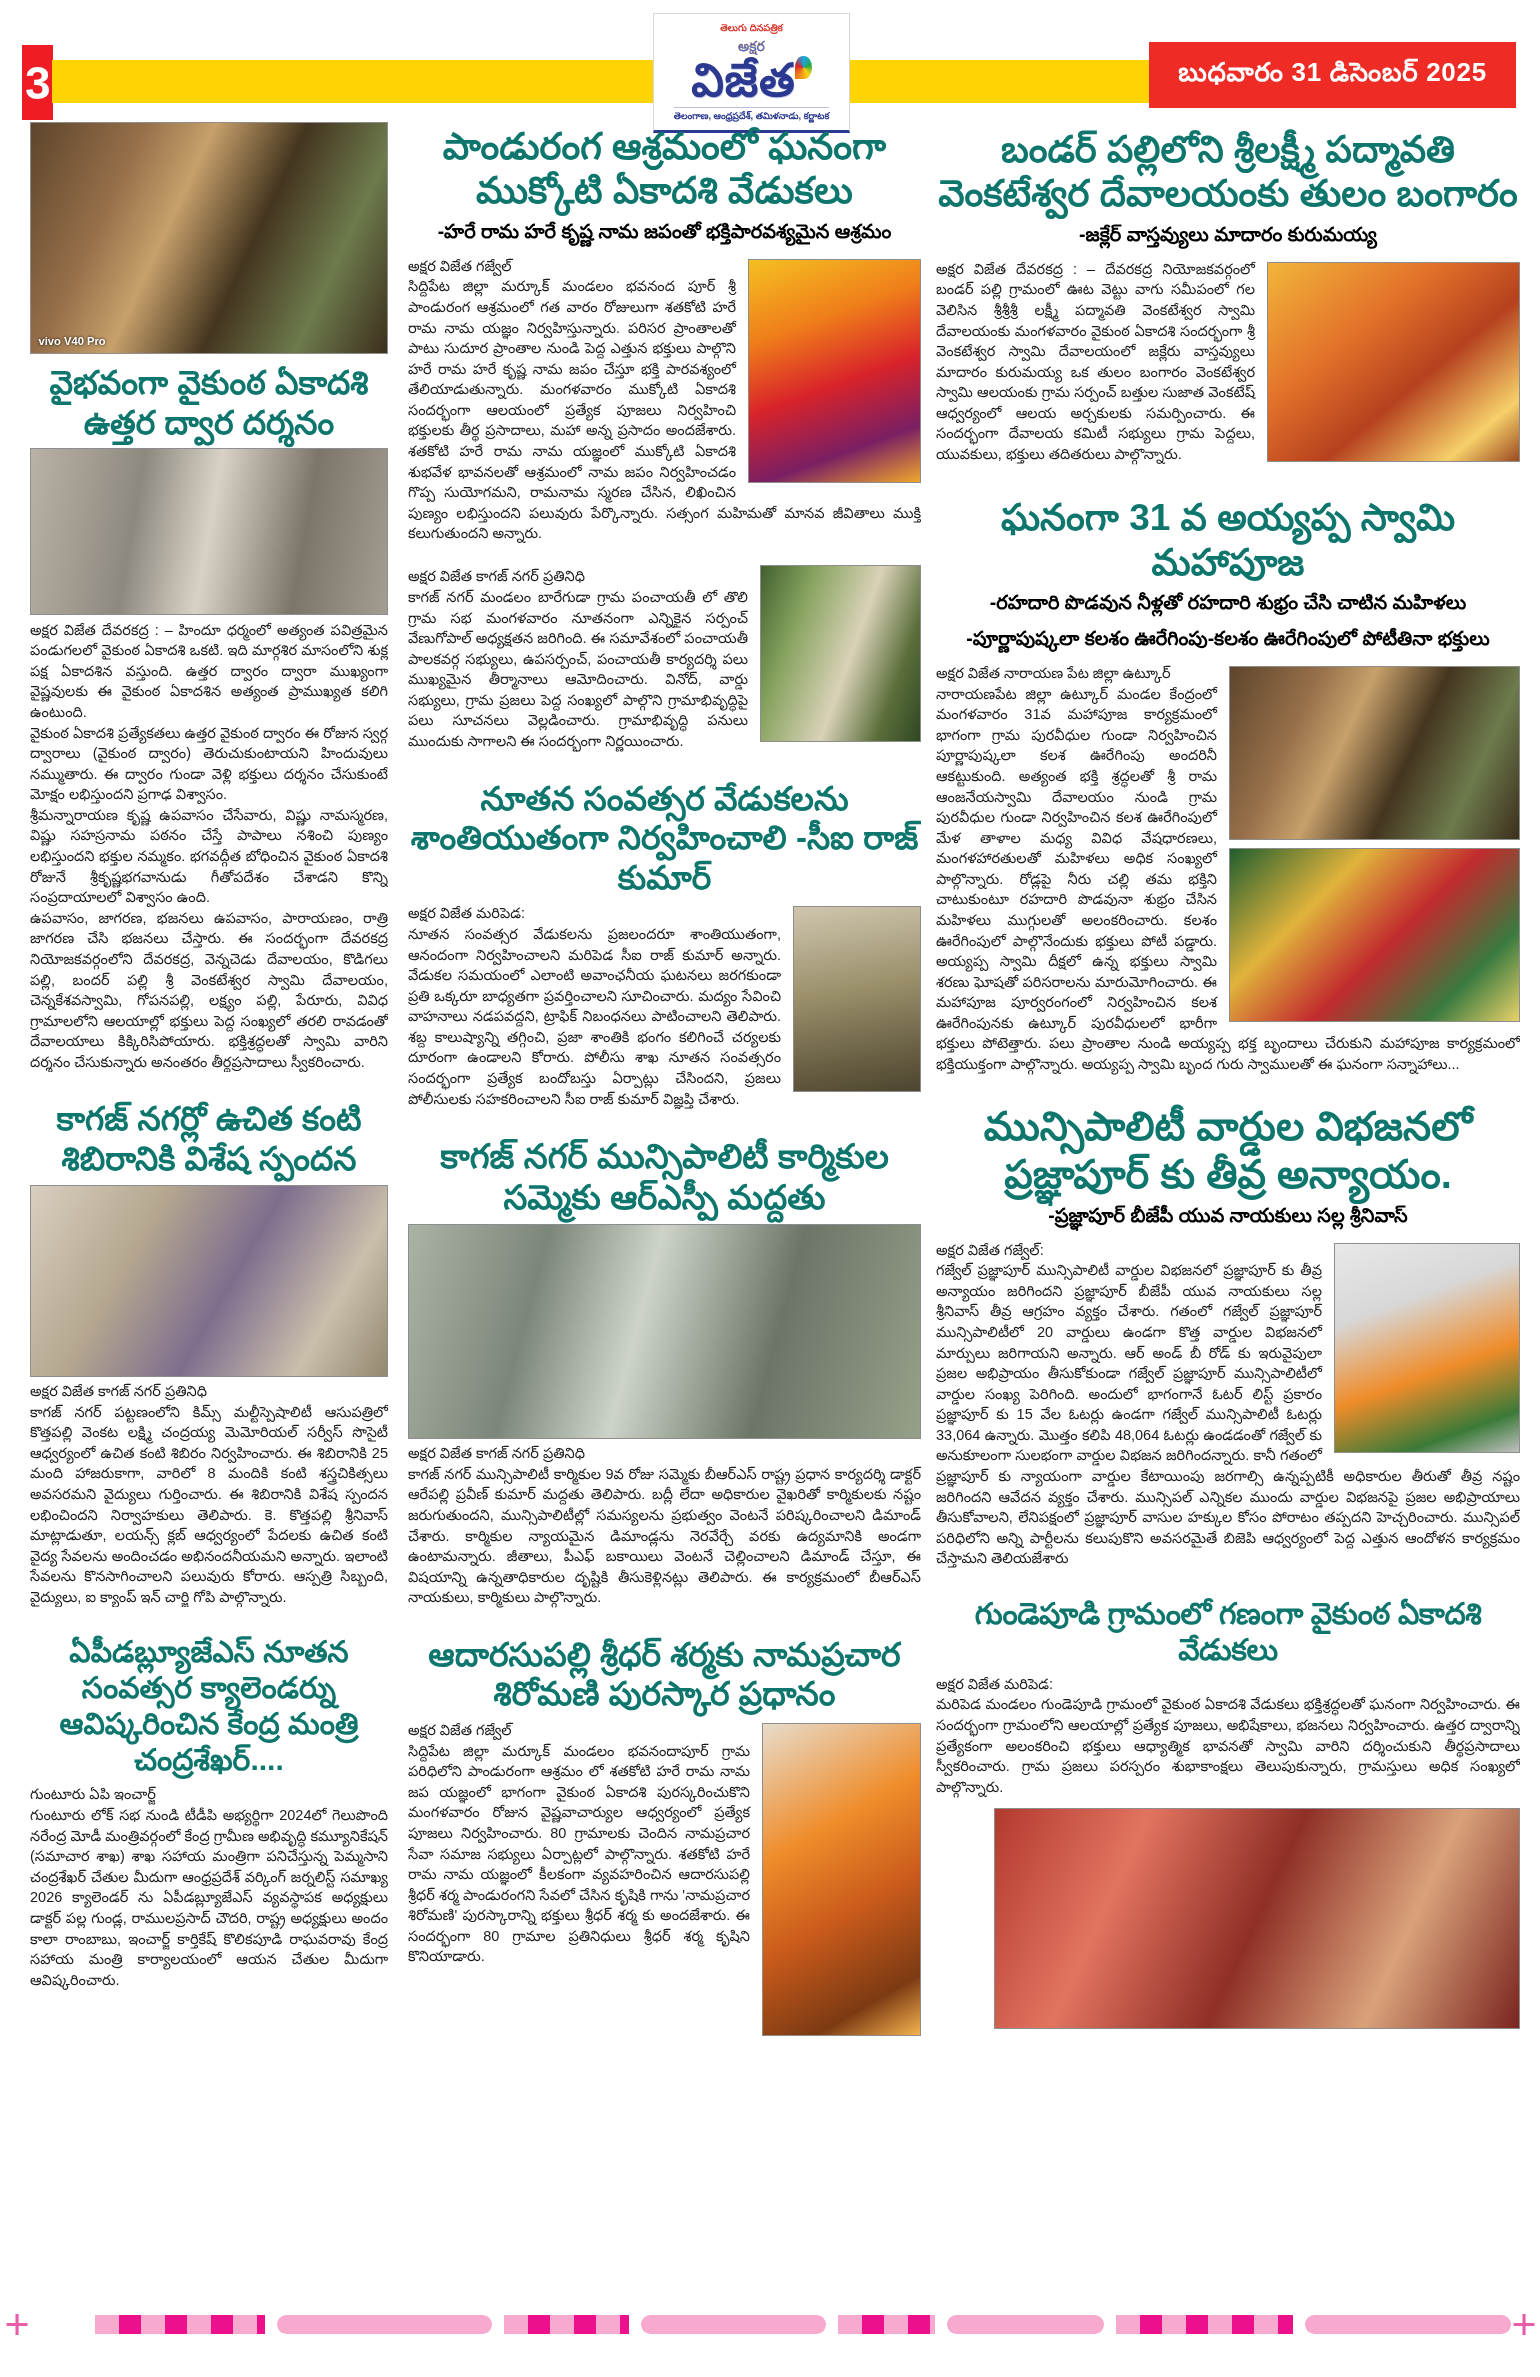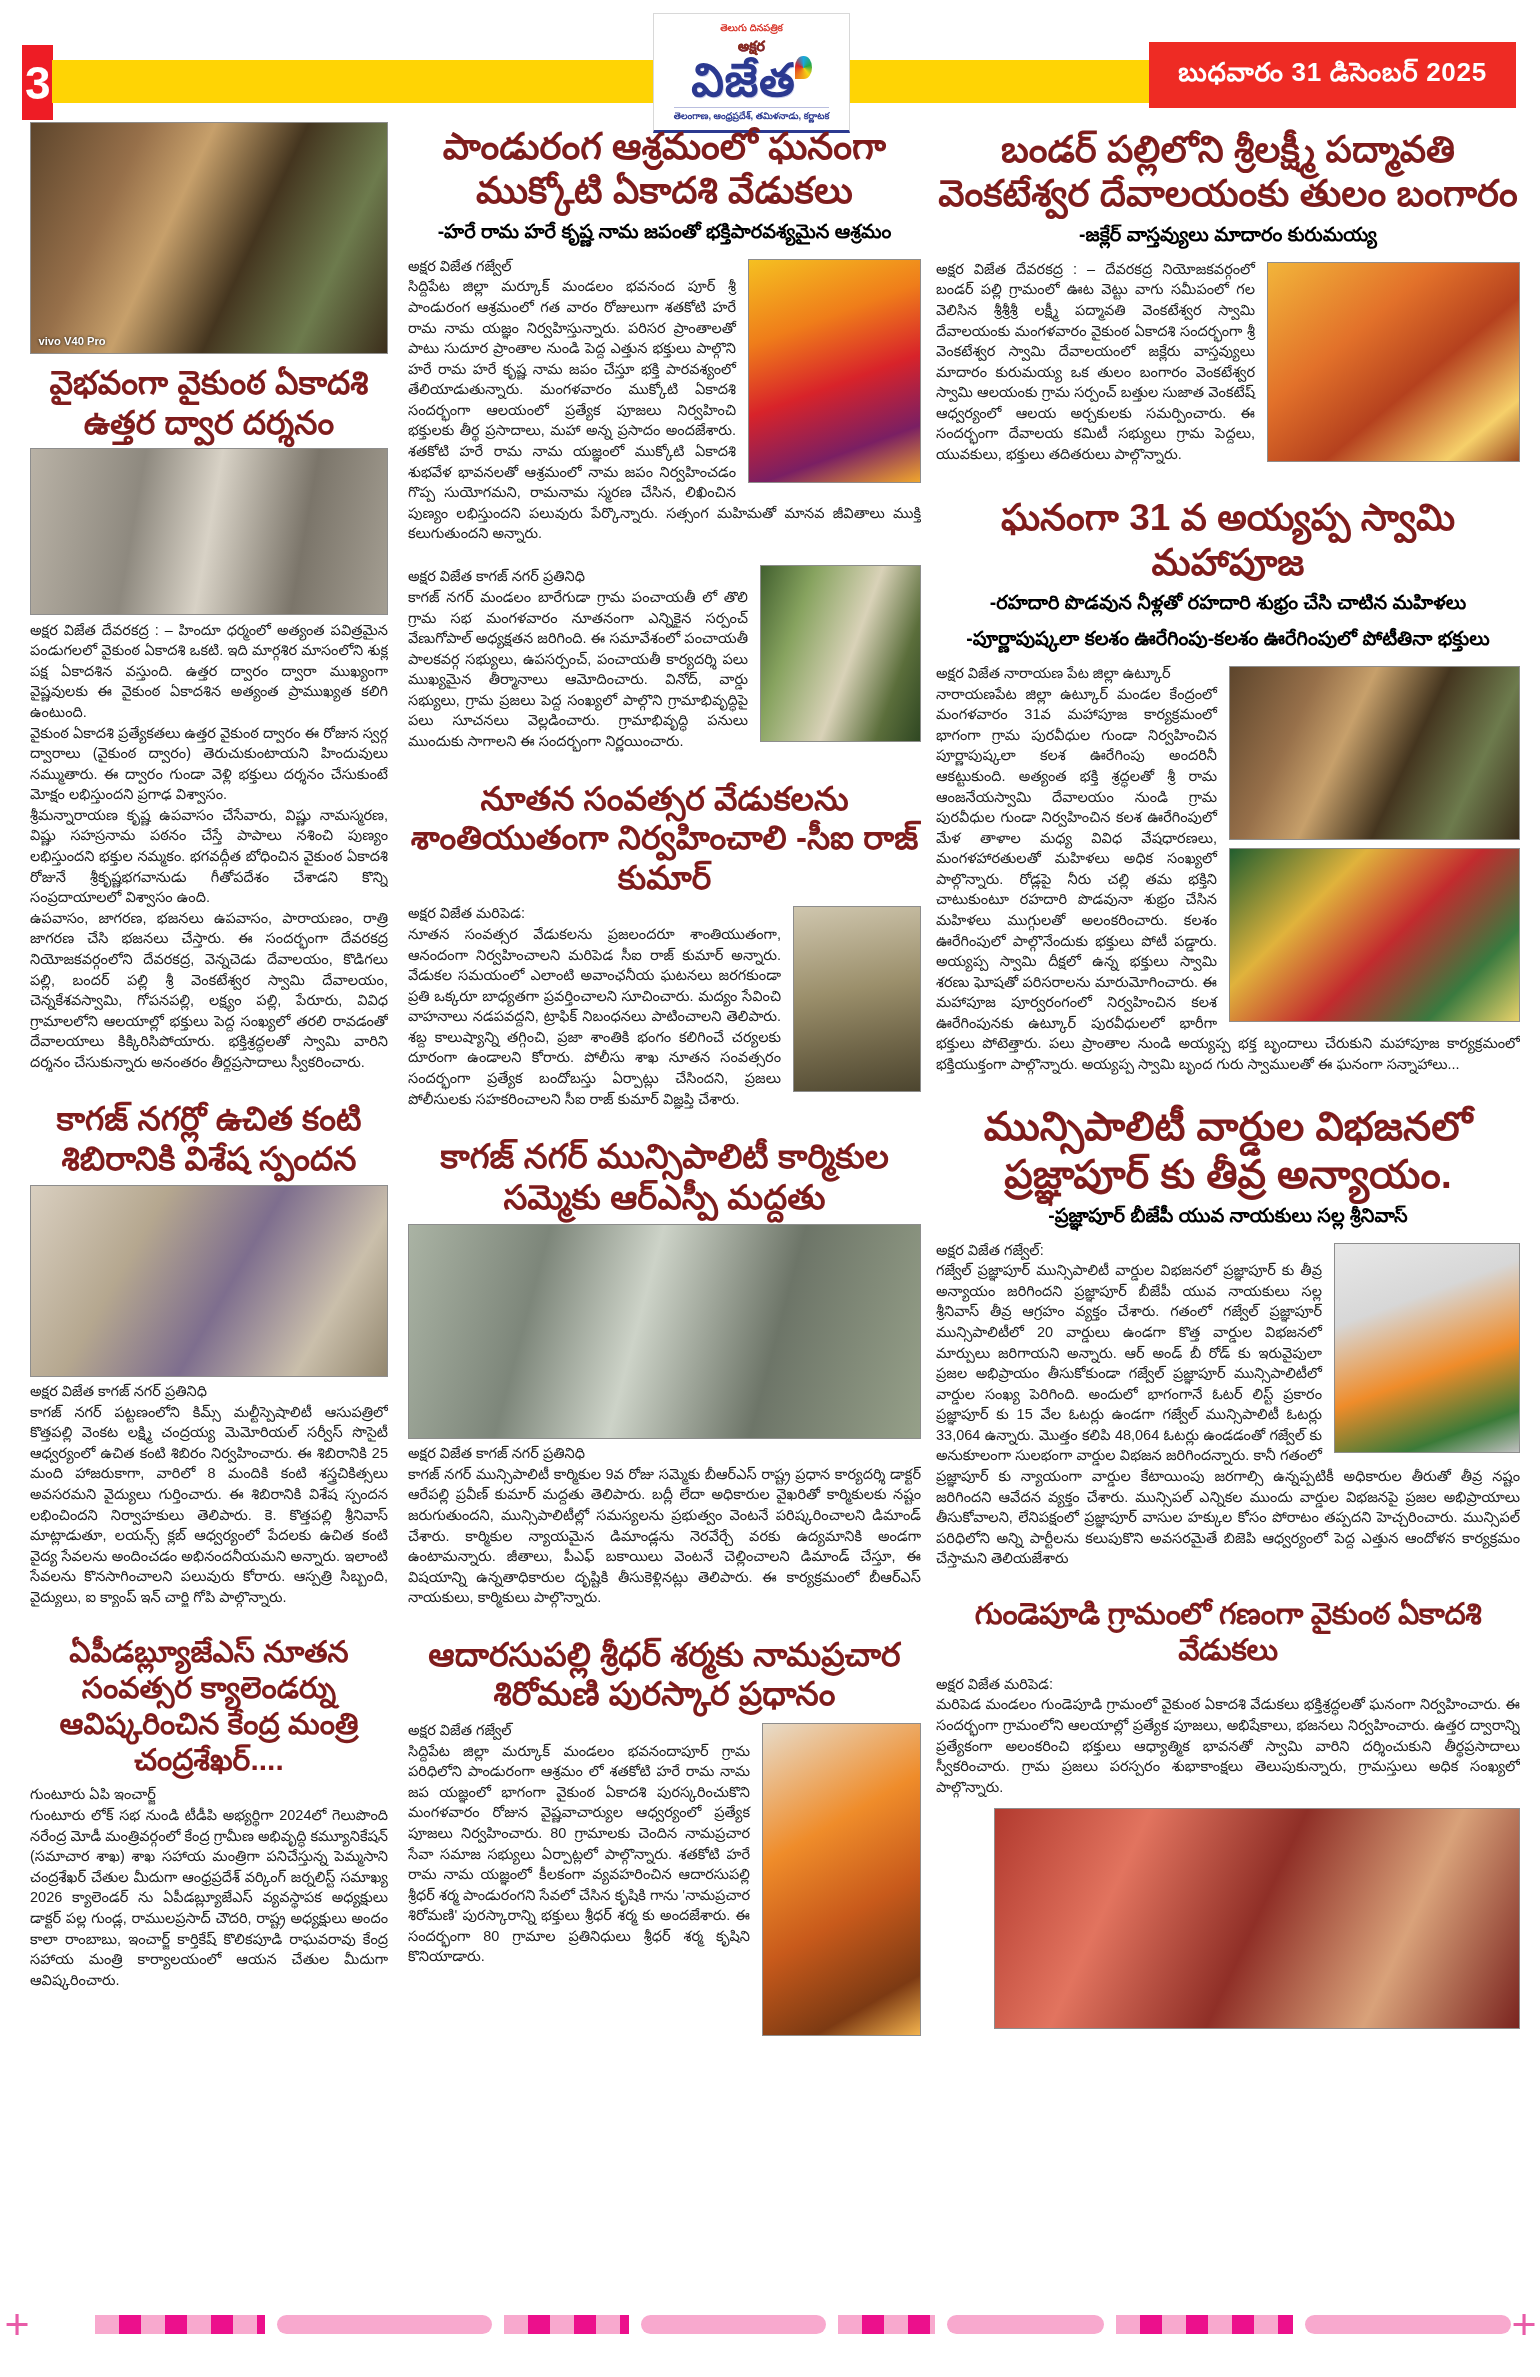--- a/index.html
+++ b/index.html
@@ -6,36 +6,36 @@
   .page{position:relative;width:1541px;height:2377px;background:#ffffff;overflow:hidden;
         font-family:"Liberation Sans",sans-serif;color:#111;}
   
   .pagenum{position:absolute;left:22.4px;top:45px;width:31px;height:75px;background:#ee1c25;
            color:#fff;font-size:46px;font-weight:bold;display:flex;align-items:center;justify-content:center;}
   .yellowbar{position:absolute;left:52px;top:60px;width:1409px;height:43px;background:#ffd404;}
   .logo{position:absolute;left:653px;top:13.4px;width:195px;height:116px;background:#fff;
         border:0.7px solid #d8d8d8;border-bottom:3.7px solid #2b3990;display:flex;flex-direction:column;
         align-items:center;justify-content:center;gap:1.5px;}
   .logo .l-top{color:#d9372c;font-size:9.7px;font-weight:bold;}
-  .logo .l-pre{color:#701a75;font-size:14px;font-weight:bold;-webkit-text-stroke:0.3px #8a2c10;}
+  .logo .l-pre{color:#3b82f6;font-size:14px;font-weight:normal;-webkit-text-stroke:0.3px #8a2c10;}
   .logo-row{display:flex;align-items:flex-start;gap:0;}
   .logo .l-main{color:#2b3990;font-size:46px;font-weight:800;line-height:0.95;letter-spacing:0.7px;
                 text-shadow:0.7px 0.7px 0 #c9cdea;}
   .feather{width:16.4px;height:22.4px;border-radius:50% 50% 50% 0;
            background:conic-gradient(#1aa7e0,#27a845,#f6d515,#ef7d1a,#d8232a,#1aa7e0);margin-top:-3px;}
   .logo .l-tag{color:#2b3990;font-size:9.3px;font-weight:bold;margin-top:3px;border-top:0.7px solid #b9bedf;padding-top:2.2px;}
   .datebox{position:absolute;left:1149px;top:42px;width:367px;height:66px;background:#ee2b24;color:#fff;
            display:flex;align-items:center;justify-content:center;font-size:26px;font-weight:bold;letter-spacing:0.7px;}
   
   .col{position:absolute;top:122px;}
   .col-left{left:30px;width:358px;}
   .col-mid{left:408px;top:125px;width:513px;}
   .col-right{left:936px;top:128px;width:584px;}
   .article{margin-bottom:18px;overflow:hidden;}
-  .headline{text-align:center;font-weight:800;color:#7f1d1d;line-height:1.2;margin:9px 0 6px;}
+  .headline{text-align:center;font-weight:800;color:#0f766e;line-height:1.2;margin:9px 0 6px;}
   .h40{font-size:30px;} .h44{font-size:33px;} .h46{font-size:34px;}
   .h50{font-size:37px;} .h54{font-size:40px;}
   .h-narrow{font-size:30px;letter-spacing:-0.4px;}
   .subhead{text-align:center;font-weight:bold;font-size:19.4px;margin:3px 0 9px;color:#000;}
   .body{font-size:14.5px;line-height:1.42;text-align:justify;white-space:pre-line;color:#1a1a1a;margin:4.5px 0 0;}
   
   .photo{position:relative;background:#9a8f80;border:0.7px solid #8d8d8d;box-sizing:border-box;}
   .ph-full{width:100%;}
   .ph-r{float:right;margin:3px 0 7.5px 12px;}
   .ph-stack{float:right;margin:3px 0 7.5px 12px;display:flex;flex-direction:column;gap:7.5px;}

